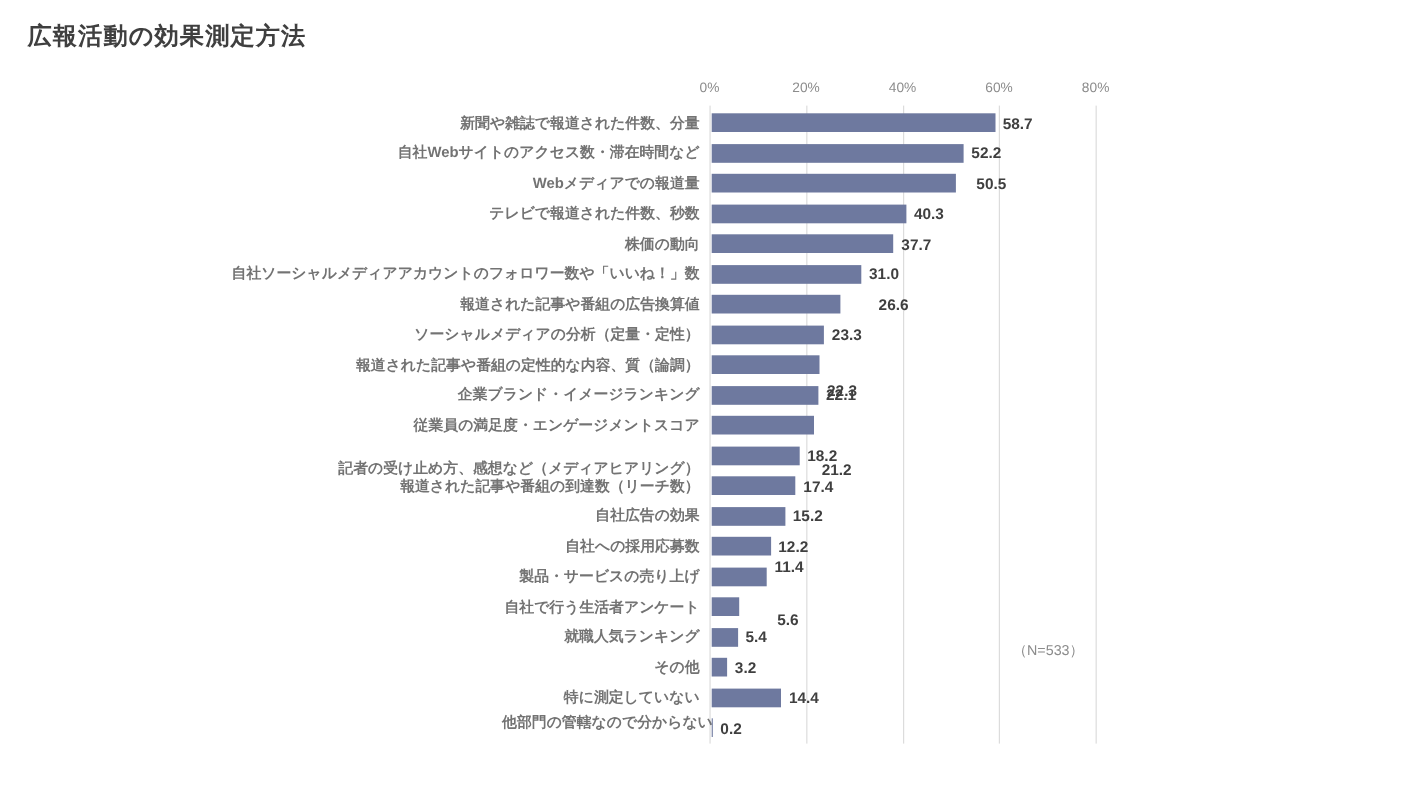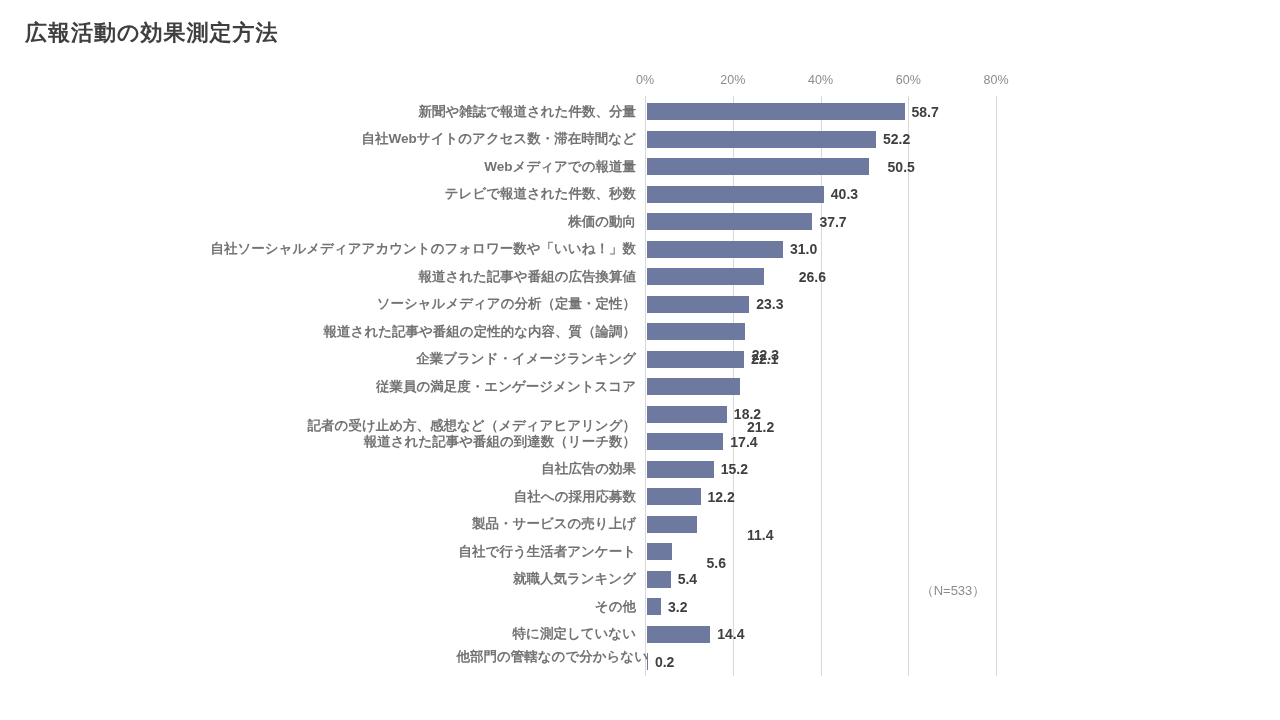--- a/index.html
+++ b/index.html
@@ -128,21 +128,21 @@
       <div class="bar" style="left: 647px; top: 433.25px; width: 76.3425px; background: rgb(110, 121, 159);"></div>
       <div class="value-label" style="left: 730.342px; top: 432.75px;">17.4</div>
       <div class="row-label" style="top: 460.25px;">自社広告の効果</div>
       <div class="bar" style="left: 647px; top: 460.75px; width: 66.69px; background: rgb(110, 121, 159);"></div>
       <div class="value-label" style="left: 720.69px; top: 460.25px;">15.2</div>
       <div class="row-label" style="top: 487.75px;">自社への採用応募数</div>
       <div class="bar" style="left: 647px; top: 488.25px; width: 53.5275px; background: rgb(110, 121, 159);"></div>
       <div class="value-label" style="left: 707.528px; top: 487.75px;">12.2</div>
       <div class="row-label" style="top: 515.25px;">製品・サービスの売り上げ</div>
       <div class="bar" style="left: 647px; top: 515.75px; width: 50.0175px; background: rgb(110, 121, 159);"></div>
-      <div class="value-label" style="left: 704.018px; top: 526px; margin-left: 43px;">11.4</div>
+      <div class="value-label" style="left: 704.018px; top: 506px;">11.4</div>
       <div class="row-label" style="top: 542.75px;">自社で行う生活者アンケート</div>
       <div class="bar" style="left: 647px; top: 543.25px; width: 24.57px; background: rgb(110, 121, 159);"></div>
       <div class="value-label" style="left: 678.57px; top: 554px; padding-left: 28px;">5.6</div>
       <div class="row-label" style="top: 570.25px;">就職人気ランキング</div>
       <div class="bar" style="left: 647px; top: 570.75px; width: 23.6925px; background: rgb(110, 121, 159);"></div>
       <div class="value-label" style="left: 677.692px; top: 570.25px;">5.4</div>
       <div class="row-label" style="top: 597.75px;">その他</div>
       <div class="bar" style="left: 647px; top: 598.25px; width: 14.04px; background: rgb(110, 121, 159);"></div>
       <div class="value-label" style="left: 668.04px; top: 597.75px;">3.2</div>
       <div class="row-label" style="top: 625.25px;">特に測定していない</div>

